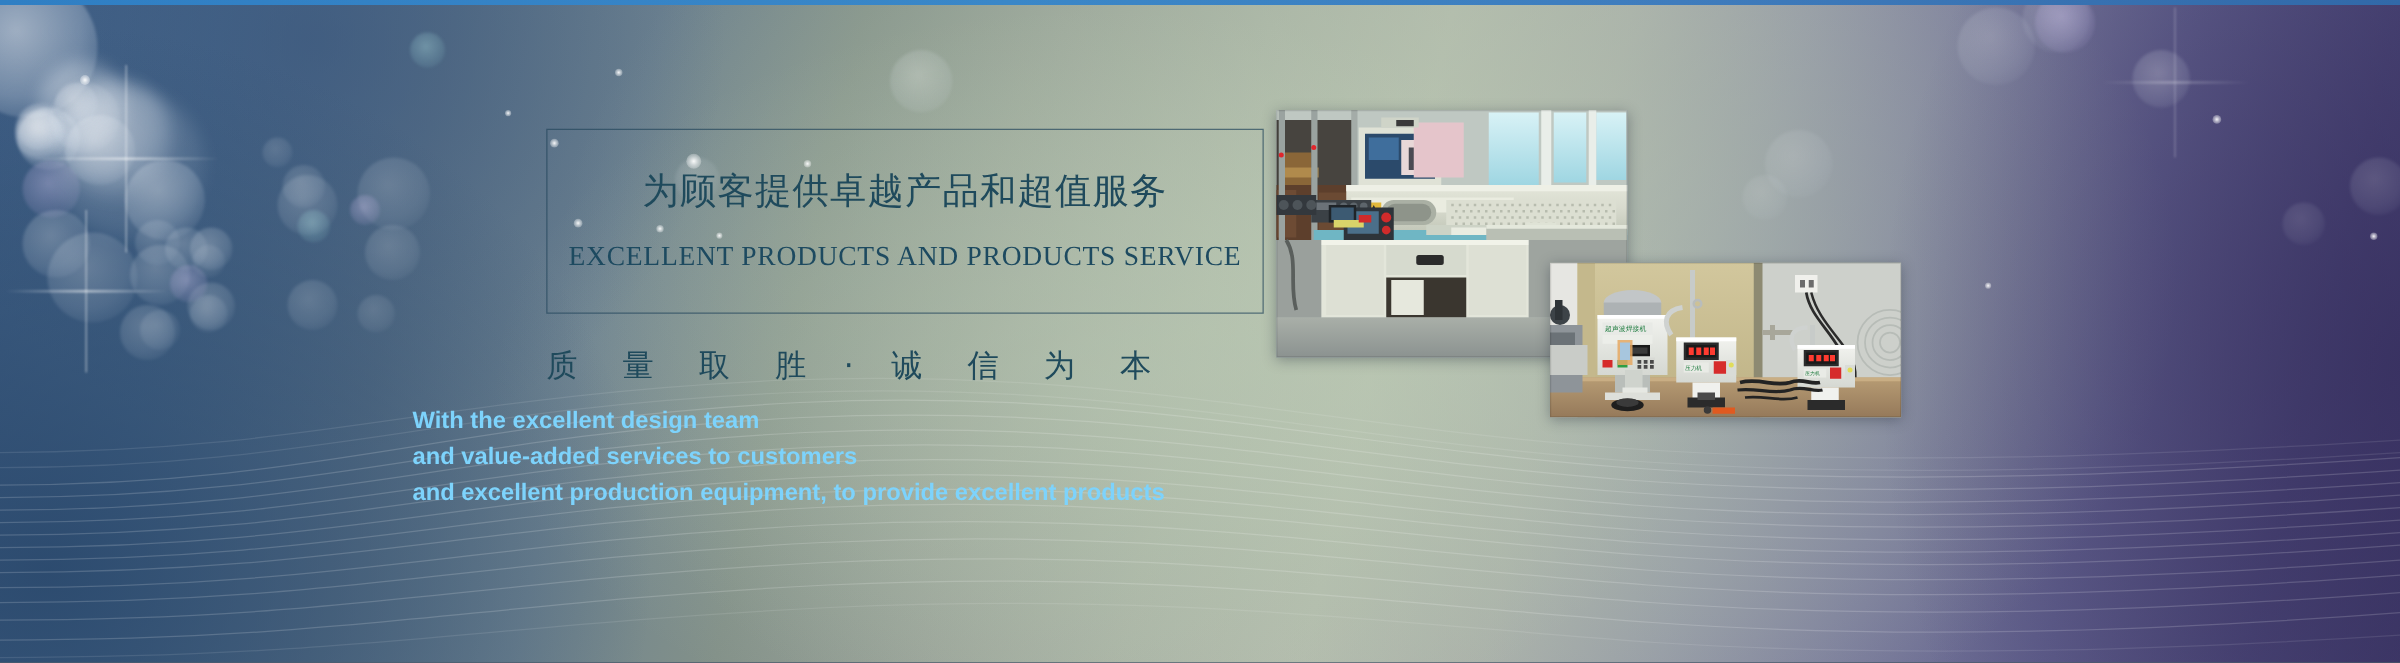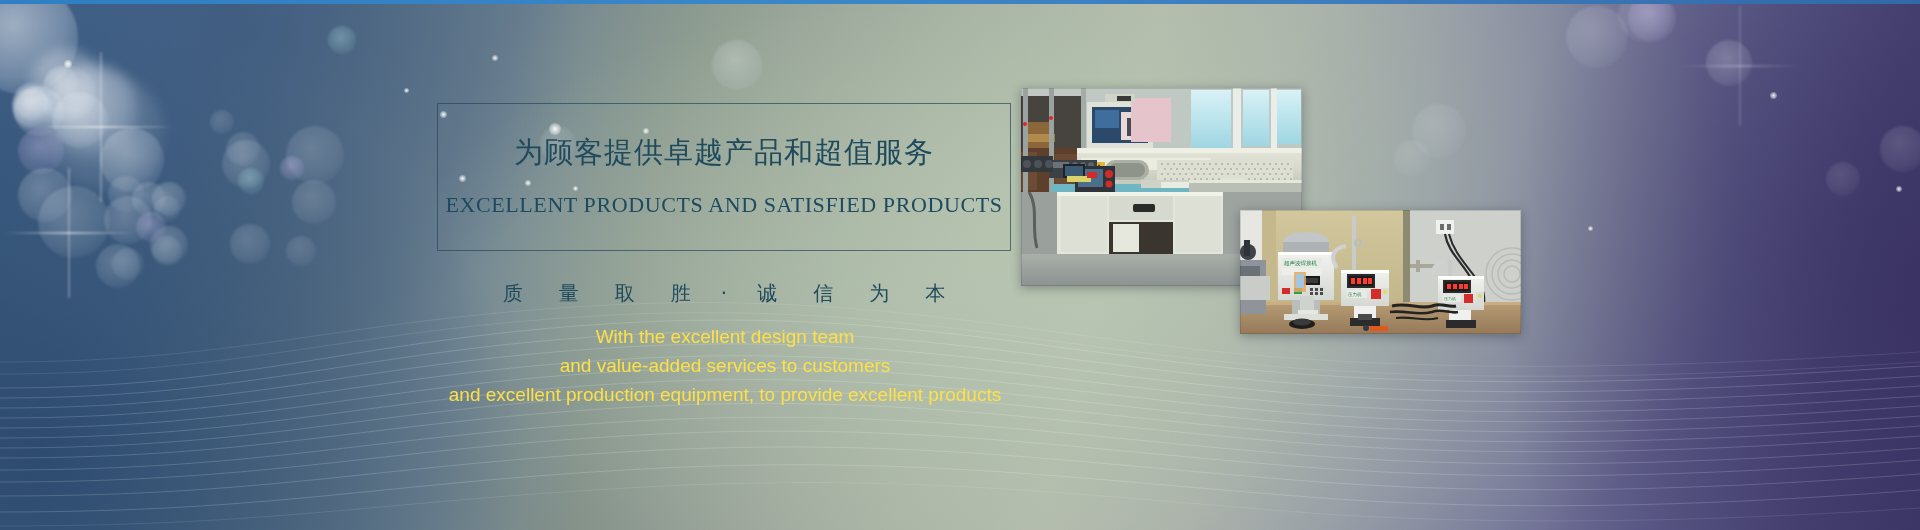--- a/index.html
+++ b/index.html
@@ -120,36 +120,36 @@
     position:absolute;left:437px;top:190px;width:574px;
     text-align:center;
     font-family:"Liberation Serif","DejaVu Serif",serif;
     font-size:22px;line-height:30px;
     letter-spacing:.6px;
     color:#1d4a60;
     white-space:nowrap;
   }
   .slogan{
     position:absolute;left:437px;top:275px;width:574px;
-    text-align:center;
+    text-align:left;
     font-family:"DejaVu Sans","Liberation Sans",sans-serif;
-    font-size:20px;line-height:36px;
+    font-size:25px;line-height:36px;
     color:#1f4a5c;
     white-space:nowrap;
   }
   .slogan span.ch{letter-spacing:0;}
   .slogan .gap{display:inline-block;width:36px;}
   .slogan .gapsm{display:inline-block;width:30px;}
 
   .paragraph{
     position:absolute;left:330px;top:322px;width:790px;
-    text-align:center;
     font-family:"Liberation Sans","DejaVu Sans",sans-serif;
     font-size:19px;line-height:29px;
-    color:#fde047;
+    color:#7dd3fc;
+    font-weight:bold;
   }
   .paragraph .ln{display:block;white-space:nowrap;}
 
   
   .photo{
     position:absolute;
     overflow:hidden;
     background:#8e9a9e;
     box-shadow:0 2px 10px rgba(20,30,45,.35);
   }
@@ -264,21 +264,21 @@
   </svg>
 
   <div class="top-rule"></div>
 
   <div class="content">
 
     <div class="framebox"></div>
 
     <div class="headline">为顾客提供卓越产品和超值服务</div>
 
-    <div class="subhead">EXCELLENT PRODUCTS AND SATISFIED PRODUCTS</div>
+    <div class="subhead">EXCELLENT PRODUCTS AND PRODUCTS SERVICE</div>
 
     <div class="slogan">
       <span class="ch">质</span><span class="gap"></span><span class="ch">量</span><span class="gap"></span><span class="ch">取</span><span class="gap"></span><span class="ch">胜</span><span class="gapsm"></span><span class="ch">·</span><span class="gapsm"></span><span class="ch">诚</span><span class="gap"></span><span class="ch">信</span><span class="gap"></span><span class="ch">为</span><span class="gap"></span><span class="ch">本</span>
     </div>
 
     <div class="paragraph">
       <span class="ln">With the excellent design team</span>
       <span class="ln">and value-added services to customers</span>
       <span class="ln">and excellent production equipment, to provide excellent products</span>
     </div>

